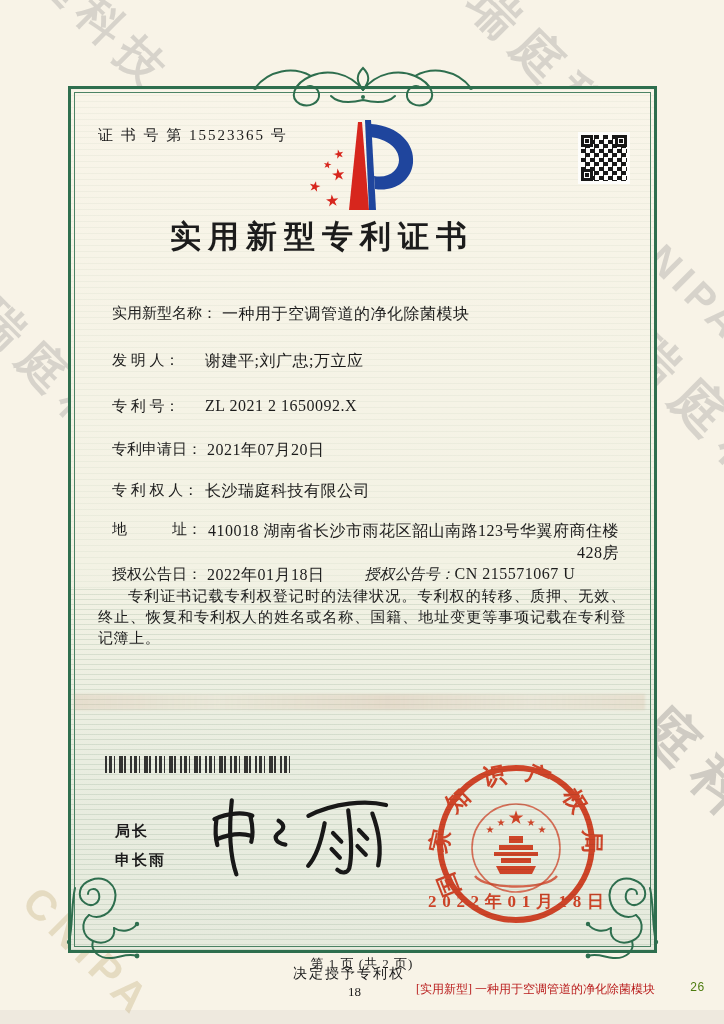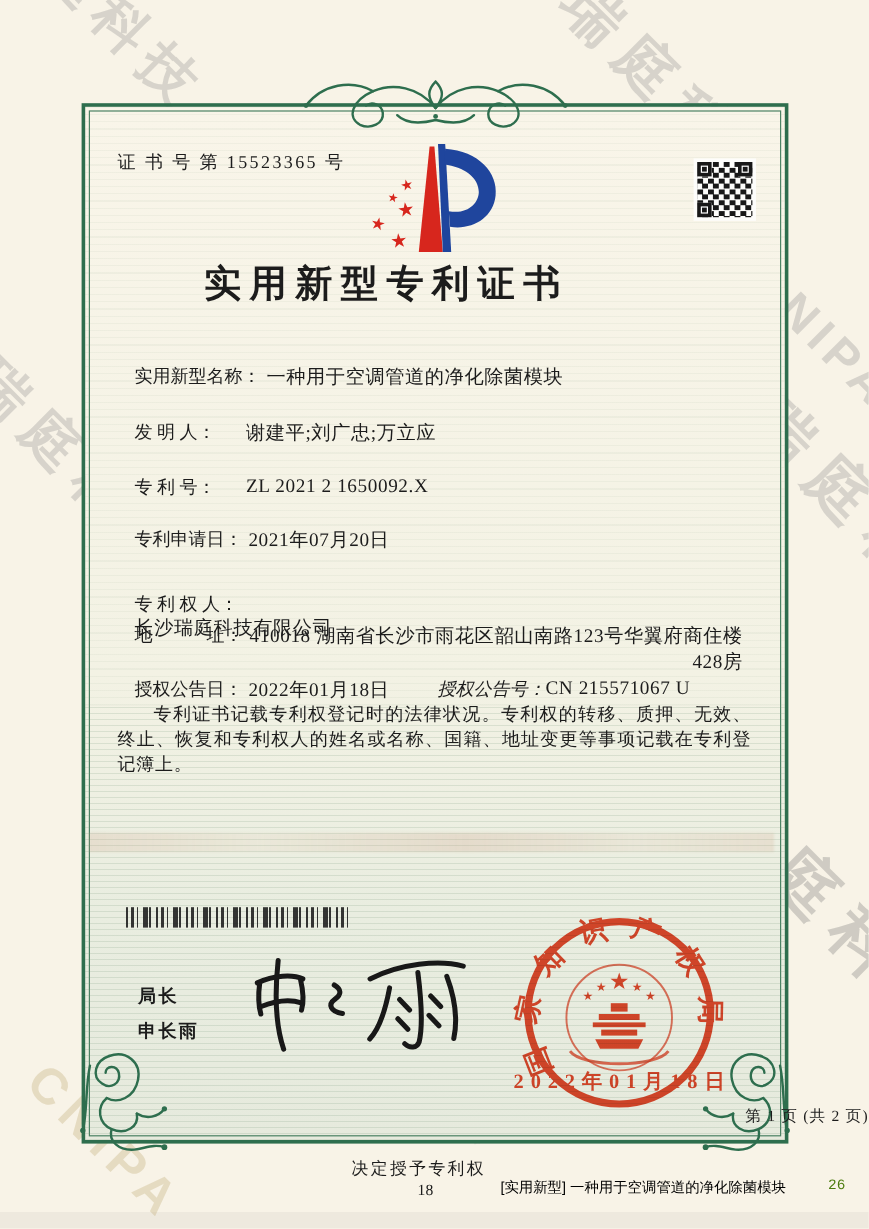--- a/index.html
+++ b/index.html
@@ -47,43 +47,43 @@
   .qr-f::after{content:'';position:absolute;inset:1px;background:#181818;}
   .qr-f.tl{left:0;top:0;} .qr-f.tr{right:0;top:0;} .qr-f.bl{left:0;bottom:0;}
   .logo{position:absolute;z-index:4;left:287px;top:118px;}
   .title{position:absolute;z-index:4;left:0;width:644px;top:216px;text-align:center;
          font-size:31px;font-weight:bold;letter-spacing:7px;}
 
   .field-row{position:absolute;z-index:4;left:112px;display:flex;align-items:flex-start;font-size:16px;}
   .f-label{min-width:88px;margin-right:5px;font-size:15px;white-space:pre;}
   .f-value{letter-spacing:0.5px;}
   .fr1{top:304px;} .fr2{top:351px;} .fr3{top:397px;} .fr4{top:440px;}
-  .fr5{top:494px;flex-direction:column;} .fr6{top:520px;text-align:right;} .fr6 .f-value{width:412px;line-height:22px;}
+  .fr5{top:481px;} .fr6{top:520px;text-align:right;} .fr6 .f-value{width:412px;line-height:22px;}
   .fr7{top:565px;}
   .grant-no-label{margin-left:40px;font-size:15px;white-space:pre;font-style:italic;}
 
   .body-text{position:absolute;z-index:4;left:98px;top:586px;width:528px;font-size:15px;line-height:21px;}
   .body-text p{margin:0;text-indent:2em;text-align:justify;letter-spacing:0.6px;}
 
   .barcode{position:absolute;z-index:4;left:105px;top:756px;width:188px;height:17px;opacity:0.88;
         background:repeating-linear-gradient(90deg,#1b1b1b 0 2px,transparent 2px 4px,#1b1b1b 4px 7px,transparent 7px 9px,#1b1b1b 9px 10px,transparent 10px 14px,#1b1b1b 14px 18px,transparent 18px 19px,#1b1b1b 19px 21px,transparent 21px 25px);}
 
   .seal{position:absolute;z-index:5;left:423px;top:756px;opacity:0.92;mix-blend-mode:multiply;}
   .seal text{font-family:"Liberation Serif","DejaVu Serif",serif;}
 
   .commissioner{position:absolute;z-index:4;left:115px;top:816px;font-family:"Liberation Sans","DejaVu Sans",sans-serif;
         font-size:15px;font-weight:600;line-height:29px;letter-spacing:2px;}
   .signature{position:absolute;z-index:6;left:205px;top:786px;transform:rotate(-2deg);}
 
-  .page-indicator{position:absolute;z-index:4;left:0;width:724px;top:921px;text-align:right;font-size:13px;letter-spacing:1px;}
+  .page-indicator{position:absolute;z-index:4;left:0;width:724px;top:955px;text-align:center;font-size:13px;letter-spacing:1px;}
 
   .foot-note{position:absolute;z-index:4;left:293px;top:965px;font-size:14px;letter-spacing:2px;}
   .foot-page{position:absolute;z-index:4;left:348px;top:984px;font-size:13px;}
-  .foot-ref{position:absolute;z-index:4;right:69px;top:981px;font-size:12px;color:#000000;
-        font-family:Liberation Sans, sans-serif;}
+  .foot-ref{position:absolute;z-index:4;right:69px;top:981px;font-size:12px;color:#b91c1c;
+        font-family:Liberation Serif, serif;}
   .foot-sheet{position:absolute;z-index:4;left:690px;top:981px;font-size:12px;color:#4d7c0f;
         font-family:Liberation Mono, monospace;}
 </style>
 </head>
 <body>
 
 <div class="page">
 
   <span class="wm wm-gray w1">瑞庭科技</span>
   <span class="wm wm-gray w2">瑞庭科技</span>

